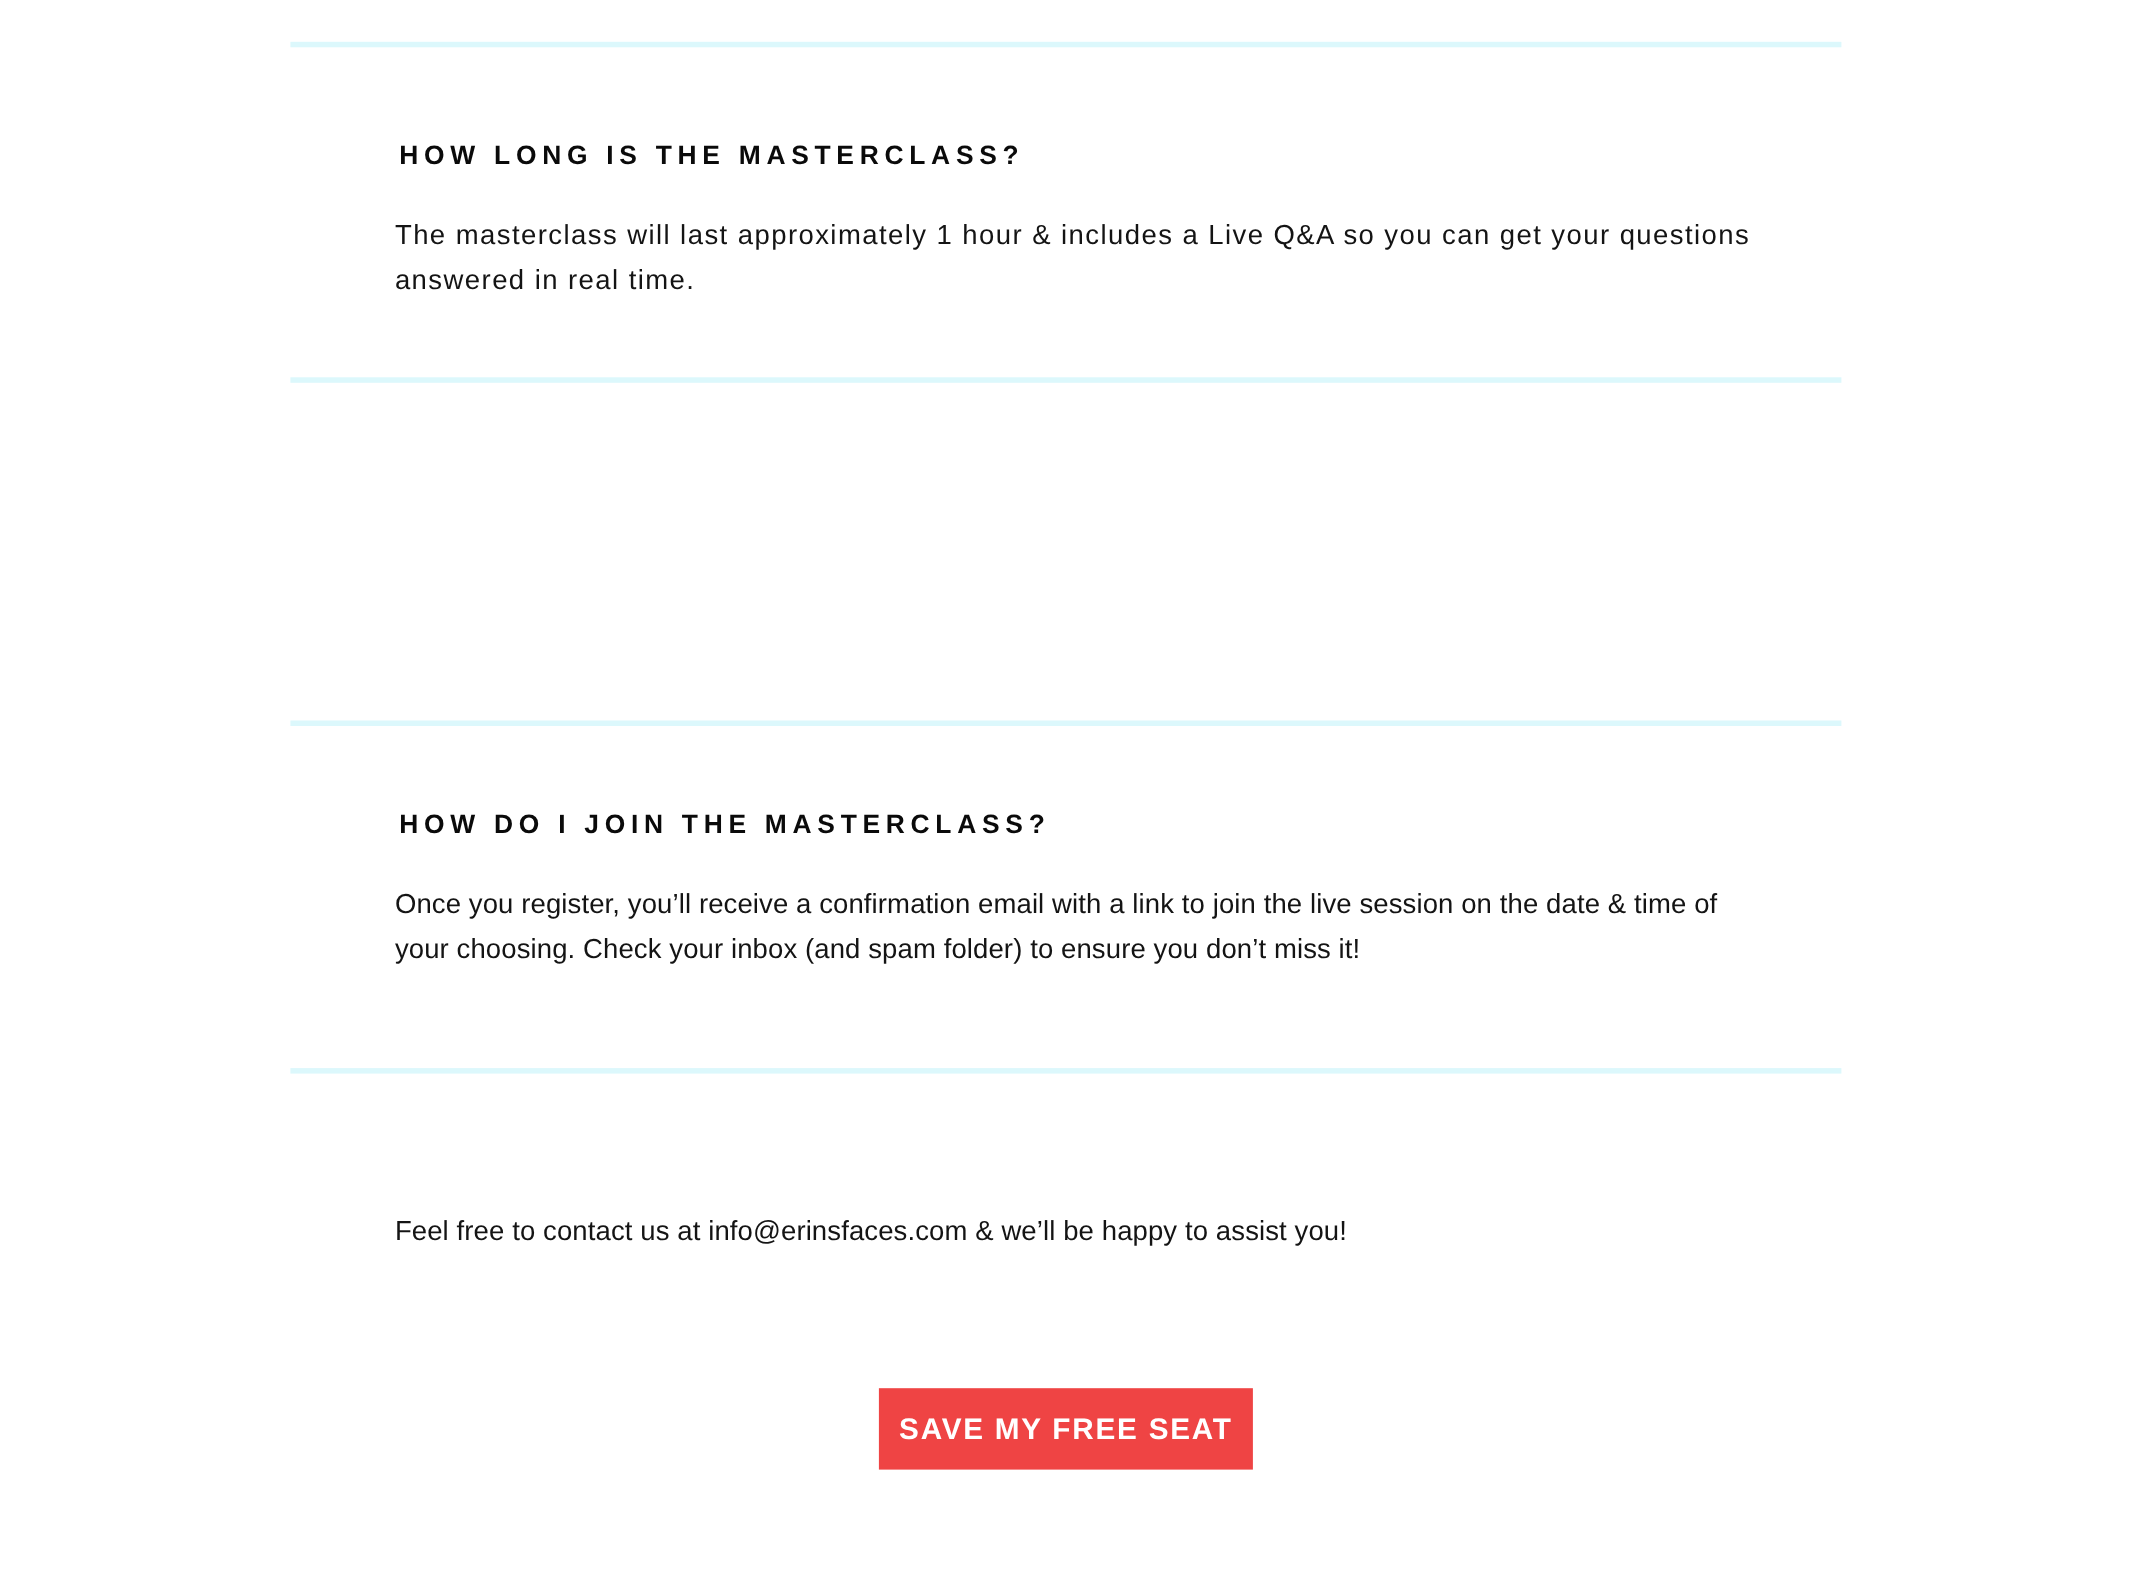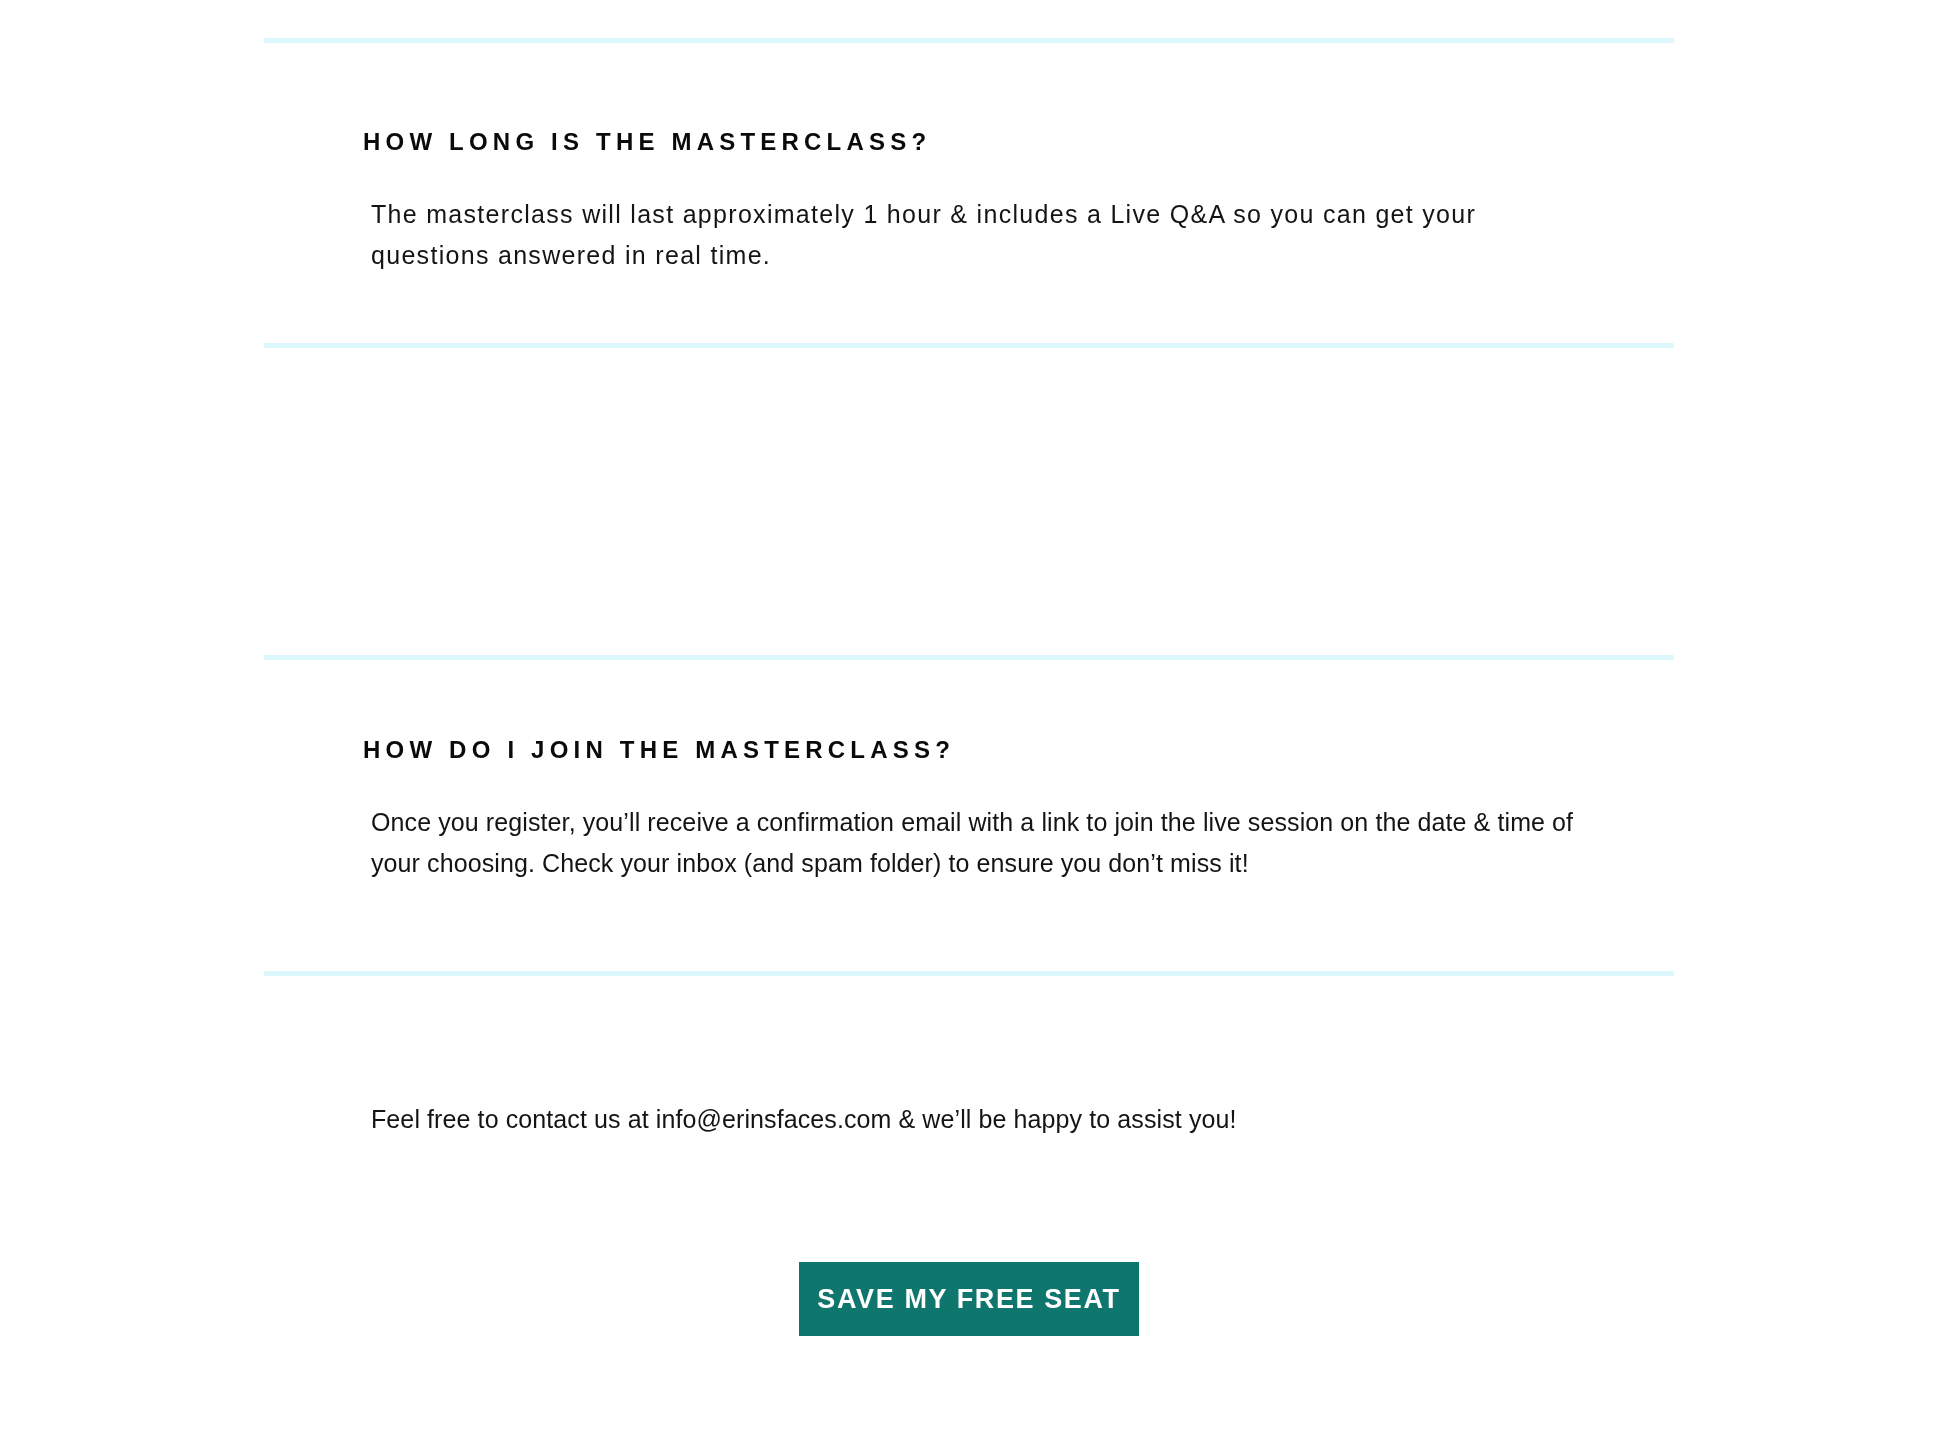--- a/index.html
+++ b/index.html
@@ -37,37 +37,37 @@
     margin: 4px;
     font-size: 24px;
     font-weight: bold;
     letter-spacing: 5.2px;
     text-transform: uppercase;
     color: #0a0a0a;
     line-height: 28px;
     white-space: nowrap;
   }
   .faq-answer {
-    margin: 12px;
+    margin: 0;
     margin-top: 38px;
     font-size: 25px;
     line-height: 41px;
     color: #141414;
     letter-spacing: 0.1px;
   }
   .faq-answer.wide {
     letter-spacing: 1.3px;
   }
   .cta-button {
     position: absolute;
     left: 799px;
     top: 1262px;
     width: 340px;
     height: 74px;
-    background: #0f766e;
+    background: #ef4444;
     border: none;
     color: #ffffff;
     font-family: "Liberation Sans", "DejaVu Sans", sans-serif;
     font-size: 27px;
     font-weight: bold;
     letter-spacing: 1.6px;
     text-transform: uppercase;
     cursor: pointer;
     padding: 0;
   }

